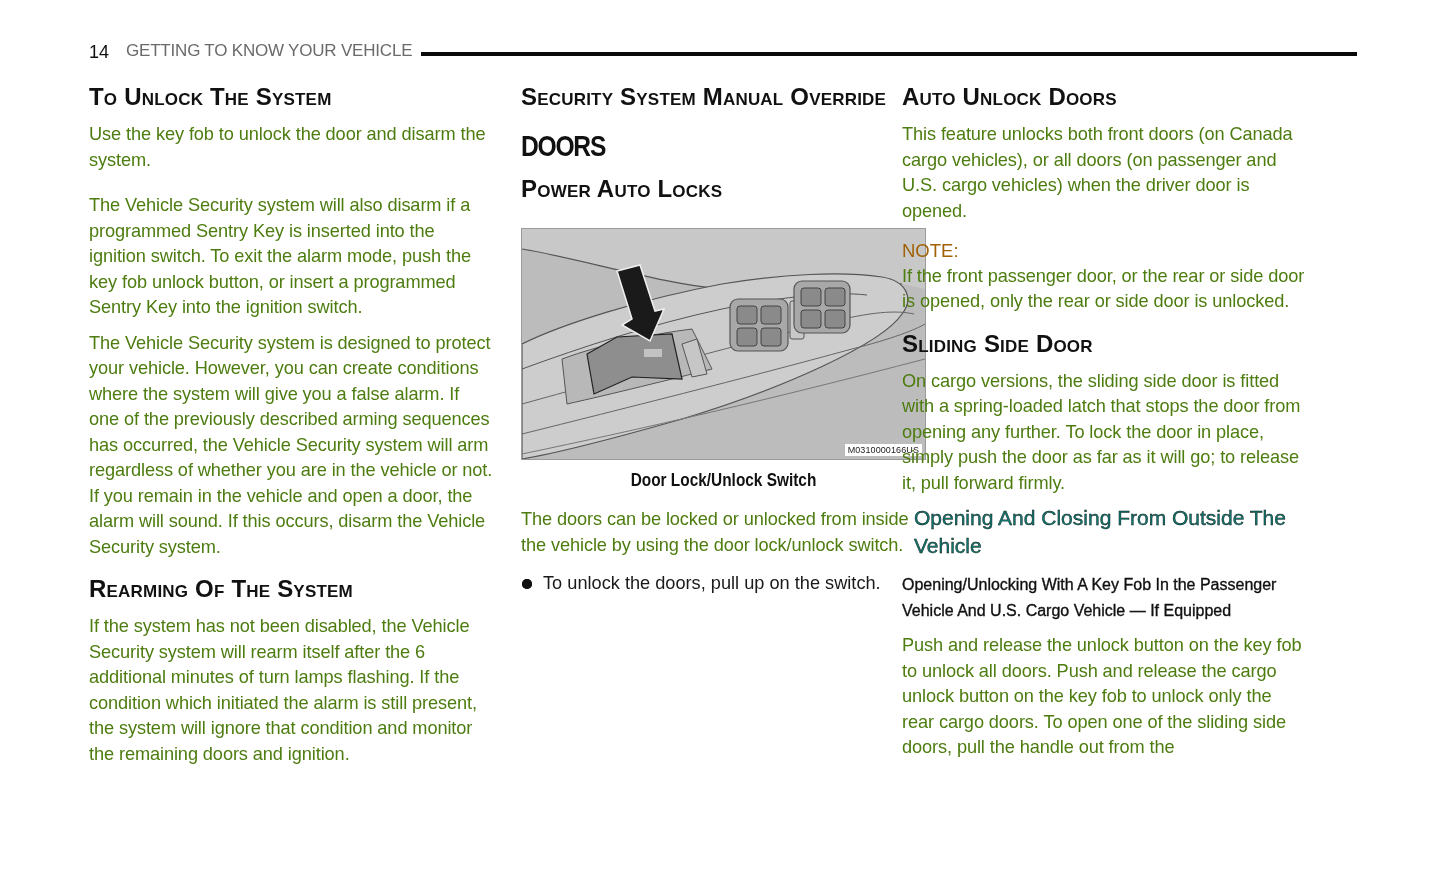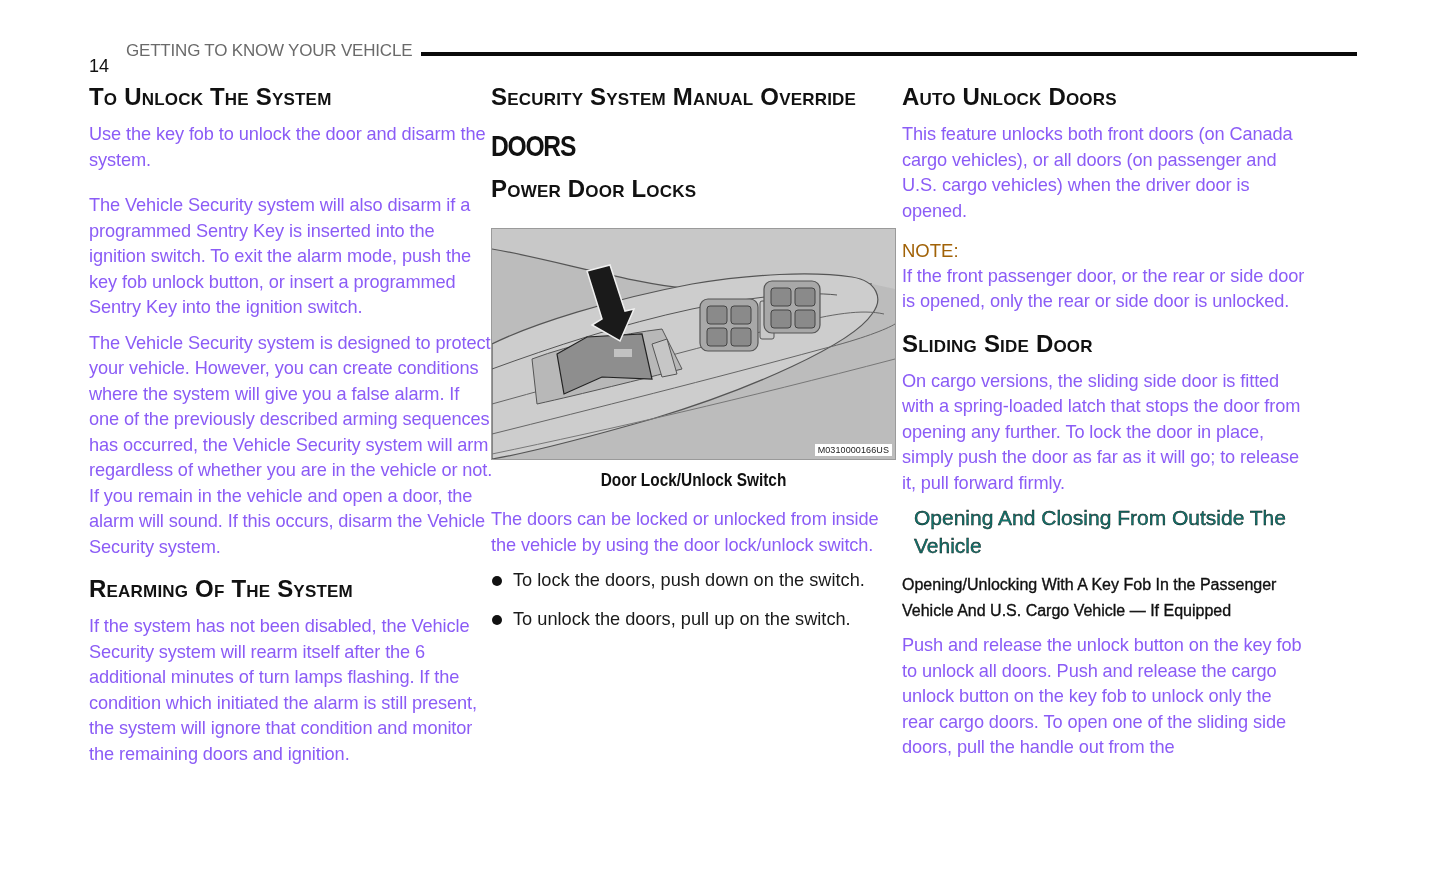--- a/index.html
+++ b/index.html
@@ -1,40 +1,40 @@
 <!DOCTYPE html>
 <html><head>
 <meta charset="utf-8">
 <style>
   html, body { margin: 0; padding: 0; background: #ffffff; }
   body {
     width: 1445px; height: 874px; position: relative; overflow: hidden;
     font-family: "Liberation Sans", sans-serif; color: #1a1a1a;
   }
   .header { position: absolute; left: 89px; top: 38px; height: 24px; width: 1268px; }
-  .page-num { position: absolute; left: 0; top: 18px; font-size: 18px; color: #111; }
+  .page-num { position: absolute; left: 0; top: 4px; font-size: 18px; color: #111; }
   .running-title { position: absolute; left: 37px; top: 3px; font-size: 17px; color: #6a6a6a; letter-spacing: -0.2px; }
   .header-rule { position: absolute; left: 332px; top: 14px; width: 936px; height: 4px; background: #0a0a0a; }
 
   .col { position: absolute; top: 82px; }
   .col1 { left: 89px; width: 405px; }
-  .col2 { left: 491px; width: 405px; }
+  .col2 { left: 521px; width: 405px; }
   .col3 { left: 902px; width: 405px; }
 
   h2.sc {
     margin: 0; font-family: "Liberation Sans", sans-serif; font-weight: bold;
     font-size: 24px; font-variant: small-caps; color: #111; letter-spacing: 0.2px;
     line-height: 30px;
   }
   h1.big {
     margin: 0; font-family: "Liberation Sans", sans-serif; font-weight: bold;
     font-size: 30px; color: #111; letter-spacing: -1.5px; transform: scaleX(0.82);
     transform-origin: left; line-height: 36px;
   }
-  p { margin: 0; font-size: 18.2px; line-height: 25.5px; color: #8b5cf6; letter-spacing: -0.1px; }
+  p { margin: 0; font-size: 18.2px; line-height: 25.5px; color: #4d7c0f; letter-spacing: -0.1px; }
   .note-label { font-size: 18.5px; line-height: 25.5px; color: #a16207; }
   h3.sub { margin: 12px; font-size: 21px; font-weight: normal; line-height: 28px; color: #0f766e; -webkit-text-stroke: 0.4px #111; }
   h4.subsub { margin: 0; font-size: 16px; font-weight: normal; line-height: 26px; color: #111; -webkit-text-stroke: 0.35px #111; }
   ul.bullets { margin: 0; padding: 0; list-style: none; }
   ul.bullets li { position: relative; padding-left: 22px; font-size: 18.2px; line-height: 25.5px; margin-bottom: 13px; }
   ul.bullets li .dot { position: absolute; left: 1px; top: 8px; width: 10px; height: 10px; border-radius: 50%; background: #111; }
 
   .figure { position: relative; width: 403px; height: 230px; border: 1px solid #9a9a9a; background: #bdbdbd; overflow: hidden; }
   .figure svg { position: absolute; left: 0; top: 0; }
   .fig-code { position: absolute; right: 3px; bottom: 3px; background: #fff; font-size: 9px; font-weight: normal; padding: 1px 3px; color: #222; letter-spacing: 0.1px; }
@@ -54,21 +54,21 @@
   <p style="margin-top:10px">Use the key fob to unlock the door and disarm the system.</p>
   <p style="margin-top:20px">The Vehicle Security system will also disarm if a programmed Sentry Key is inserted into the ignition switch. To exit the alarm mode, push the key fob unlock button, or insert a programmed Sentry Key into the ignition switch.</p>
   <p style="margin-top:10px">The Vehicle Security system is designed to protect your vehicle. However, you can create conditions where the system will give you a false alarm. If one of the previously described arming sequences has occurred, the Vehicle Security system will arm regardless of whether you are in the vehicle or not. If you remain in the vehicle and open a door, the alarm will sound. If this occurs, disarm the Vehicle Security system.</p>
   <h2 class="sc" style="margin-top:14px">Rearming Of The System</h2>
   <p style="margin-top:10px">If the system has not been disabled, the Vehicle Security system will rearm itself after the 6 additional minutes of turn lamps flashing. If the condition which initiated the alarm is still present, the system will ignore that condition and monitor the remaining doors and ignition.</p>
 </div>
 
 <div class="col col2">
   <h2 class="sc">Security System Manual Override</h2>
   <h1 class="big" style="margin-top:16px">DOORS</h1>
-  <h2 class="sc" style="margin-top:10px">Power Door Locks</h2>
+  <h2 class="sc" style="margin-top:10px">Power Auto Locks</h2>
 
   <div class="figure" style="margin-top:24px">
     <svg width="403" height="230" viewBox="0 0 403 230">
       <rect x="0" y="0" width="403" height="230" fill="#bcbcbc"></rect>
       <path d="M0,20 C60,30 140,55 200,60 C280,66 340,50 380,55 L403,60 L403,0 L0,0 Z" fill="#c8c8c8"></path>
       <path d="M0,20 C60,30 140,55 200,60 C280,66 340,50 380,55" stroke="#555" stroke-width="1.2" fill="none"></path>
       <path d="M0,115 C40,95 120,70 200,55 C260,45 320,42 360,48 C385,52 392,70 380,85 C360,115 260,160 160,190 C90,210 30,225 0,230 Z" fill="#cdcdcd" stroke="#555" stroke-width="1.2"></path>
       <path d="M0,140 C60,118 130,95 200,80 C260,68 310,62 345,66" stroke="#555" stroke-width="1" fill="none"></path>
       <path d="M0,175 C90,150 200,120 300,95 C340,85 370,80 392,85" stroke="#666" stroke-width="1" fill="none"></path>
       <path d="M0,205 C100,180 220,150 330,120 C370,110 395,100 403,95" stroke="#666" stroke-width="1" fill="none"></path>
@@ -89,21 +89,21 @@
       <rect x="279" y="81" width="20" height="18" rx="3" fill="#8a8a8a" stroke="#444"></rect>
       <rect x="303" y="81" width="20" height="18" rx="3" fill="#8a8a8a" stroke="#444"></rect>
       <path d="M95,42 L118,36 L133,82 L142,80 L128,112 L100,96 L110,90 Z" fill="#1a1a1a" stroke="#f0f0f0" stroke-width="1.5"></path>
     </svg>
     <span class="fig-code">M0310000166US</span>
   </div>
   <div class="caption">Door Lock/Unlock Switch</div>
 
   <p style="margin-top:16px">The doors can be locked or unlocked from inside the vehicle by using the door lock/unlock switch.</p>
   <ul class="bullets" style="margin-top:10px">
-    <li><span class="dot"></span><span>To lock the doors, push down on the switch.</span></li>
+    <li><span class="dot"></span></li>
     <li><span class="dot"></span><span>To unlock the doors, pull up on the switch.</span></li>
   </ul>
 </div>
 
 <div class="col col3">
   <h2 class="sc">Auto Unlock Doors</h2>
   <p style="margin-top:10px">This feature unlocks both front doors (on Canada cargo vehicles), or all doors (on passenger and U.S. cargo vehicles) when the driver door is opened.</p>
   <div class="note-label" style="margin-top:14px">NOTE:</div>
   <p>If the front passenger door, or the rear or side door is opened, only the rear or side door is unlocked.</p>
   <h2 class="sc" style="margin-top:14px">Sliding Side Door</h2>

